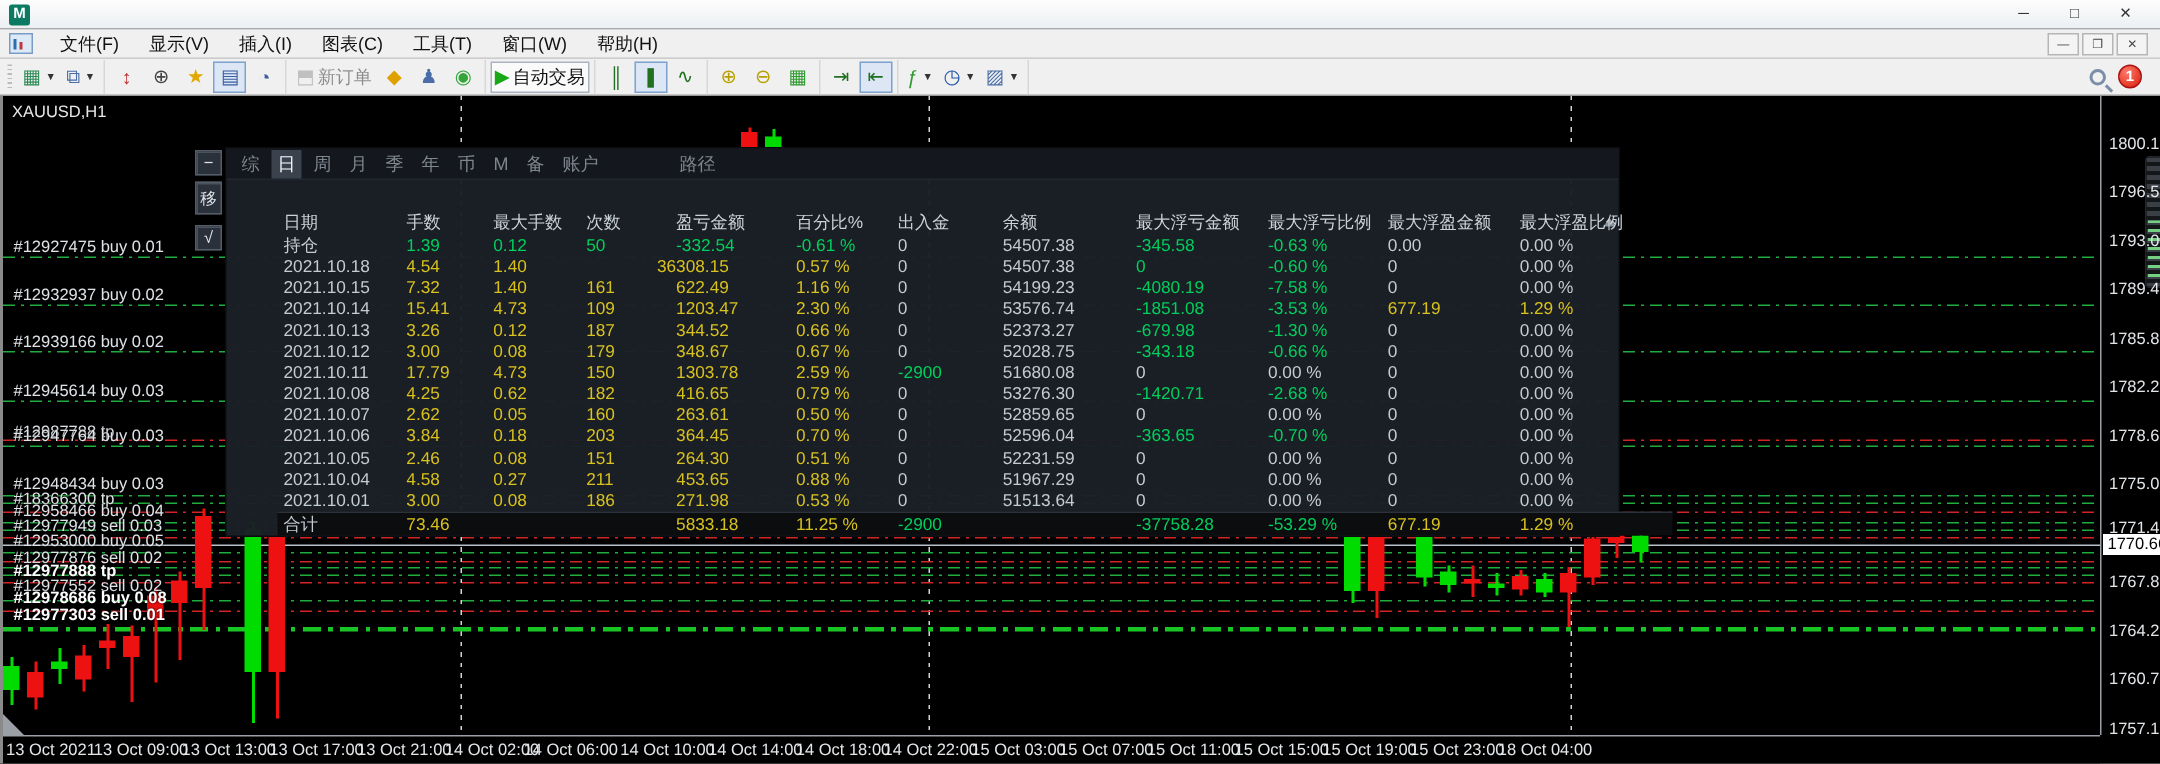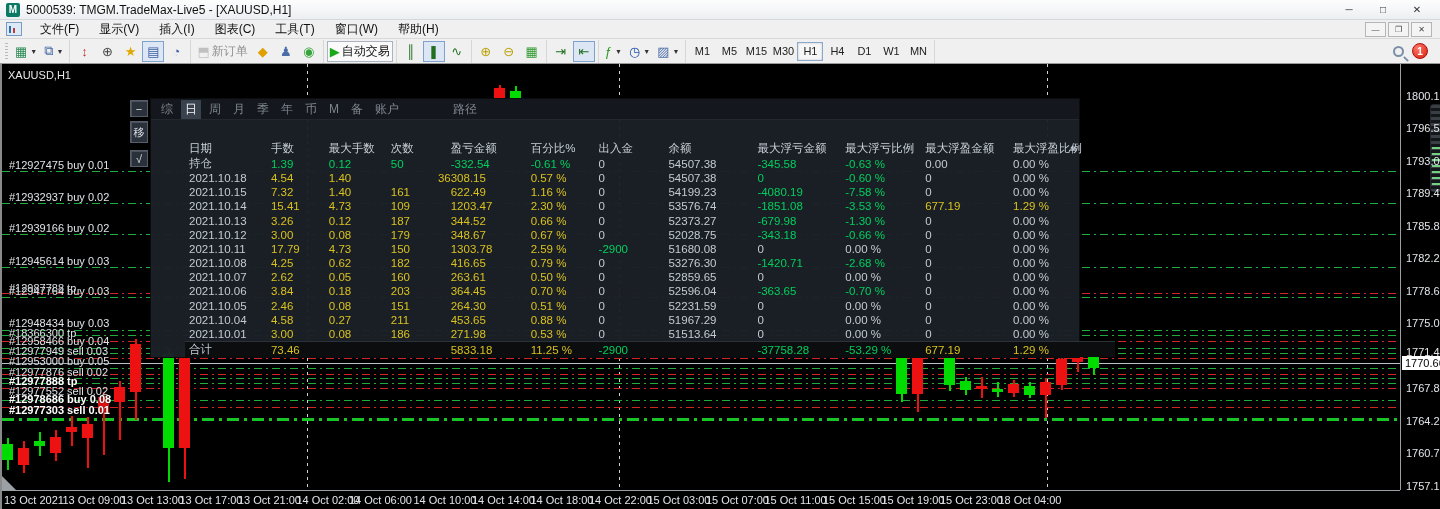--- a/index.html
+++ b/index.html
@@ -115,21 +115,20 @@
   .pcell { font-size:11.5px; white-space:nowrap; overflow:hidden; }
   .c-w { color:#c3cbd3; } .c-y { color:#d9c21d; } .c-g { color:#00cf5d; }
 </style>
 </head>
 <body>
 
 <div class="app">
 
   <div class="titlebar">
     <div class="app-icon">M</div>
-    <div class="title-text">5000539: TMGM.TradeMax-Live5 - [XAUUSD,H1]</div>
     <div class="win-controls">
       <div class="win-btn">─</div>
       <div class="win-btn">□</div>
       <div class="win-btn close">✕</div>
     </div>
   </div>
 
   <div class="menubar">
     <div class="menu-icon"></div>
     <div id="menu-items" style="display:flex;">
@@ -235,31 +234,20 @@
           </div>
           <div class="tb-btn">
             <div style="color: rgb(34, 85, 170);">◷</div>
             <div class="dd">▼</div>
           </div>
           <div class="tb-btn">
             <div style="color: rgb(74, 109, 167);">▨</div>
             <div class="dd">▼</div>
           </div>
         </div>
-      </div>
-    <div class="tb-group" id="tf-group">
-        <div class="tf-btn">M1</div>
-        <div class="tf-btn">M5</div>
-        <div class="tf-btn">M15</div>
-        <div class="tf-btn">M30</div>
-        <div class="tf-btn active">H1</div>
-        <div class="tf-btn">H4</div>
-        <div class="tf-btn">D1</div>
-        <div class="tf-btn">W1</div>
-        <div class="tf-btn">MN</div>
       </div>
     <div class="tb-right">
       <div class="search-glass"></div>
       <div class="notif-badge">1</div>
     </div>
   </div>
 
   <div class="chartwin">
     <div class="chart-area" id="chart-area">
       <div class="symbol-label">XAUUSD,H1</div>

